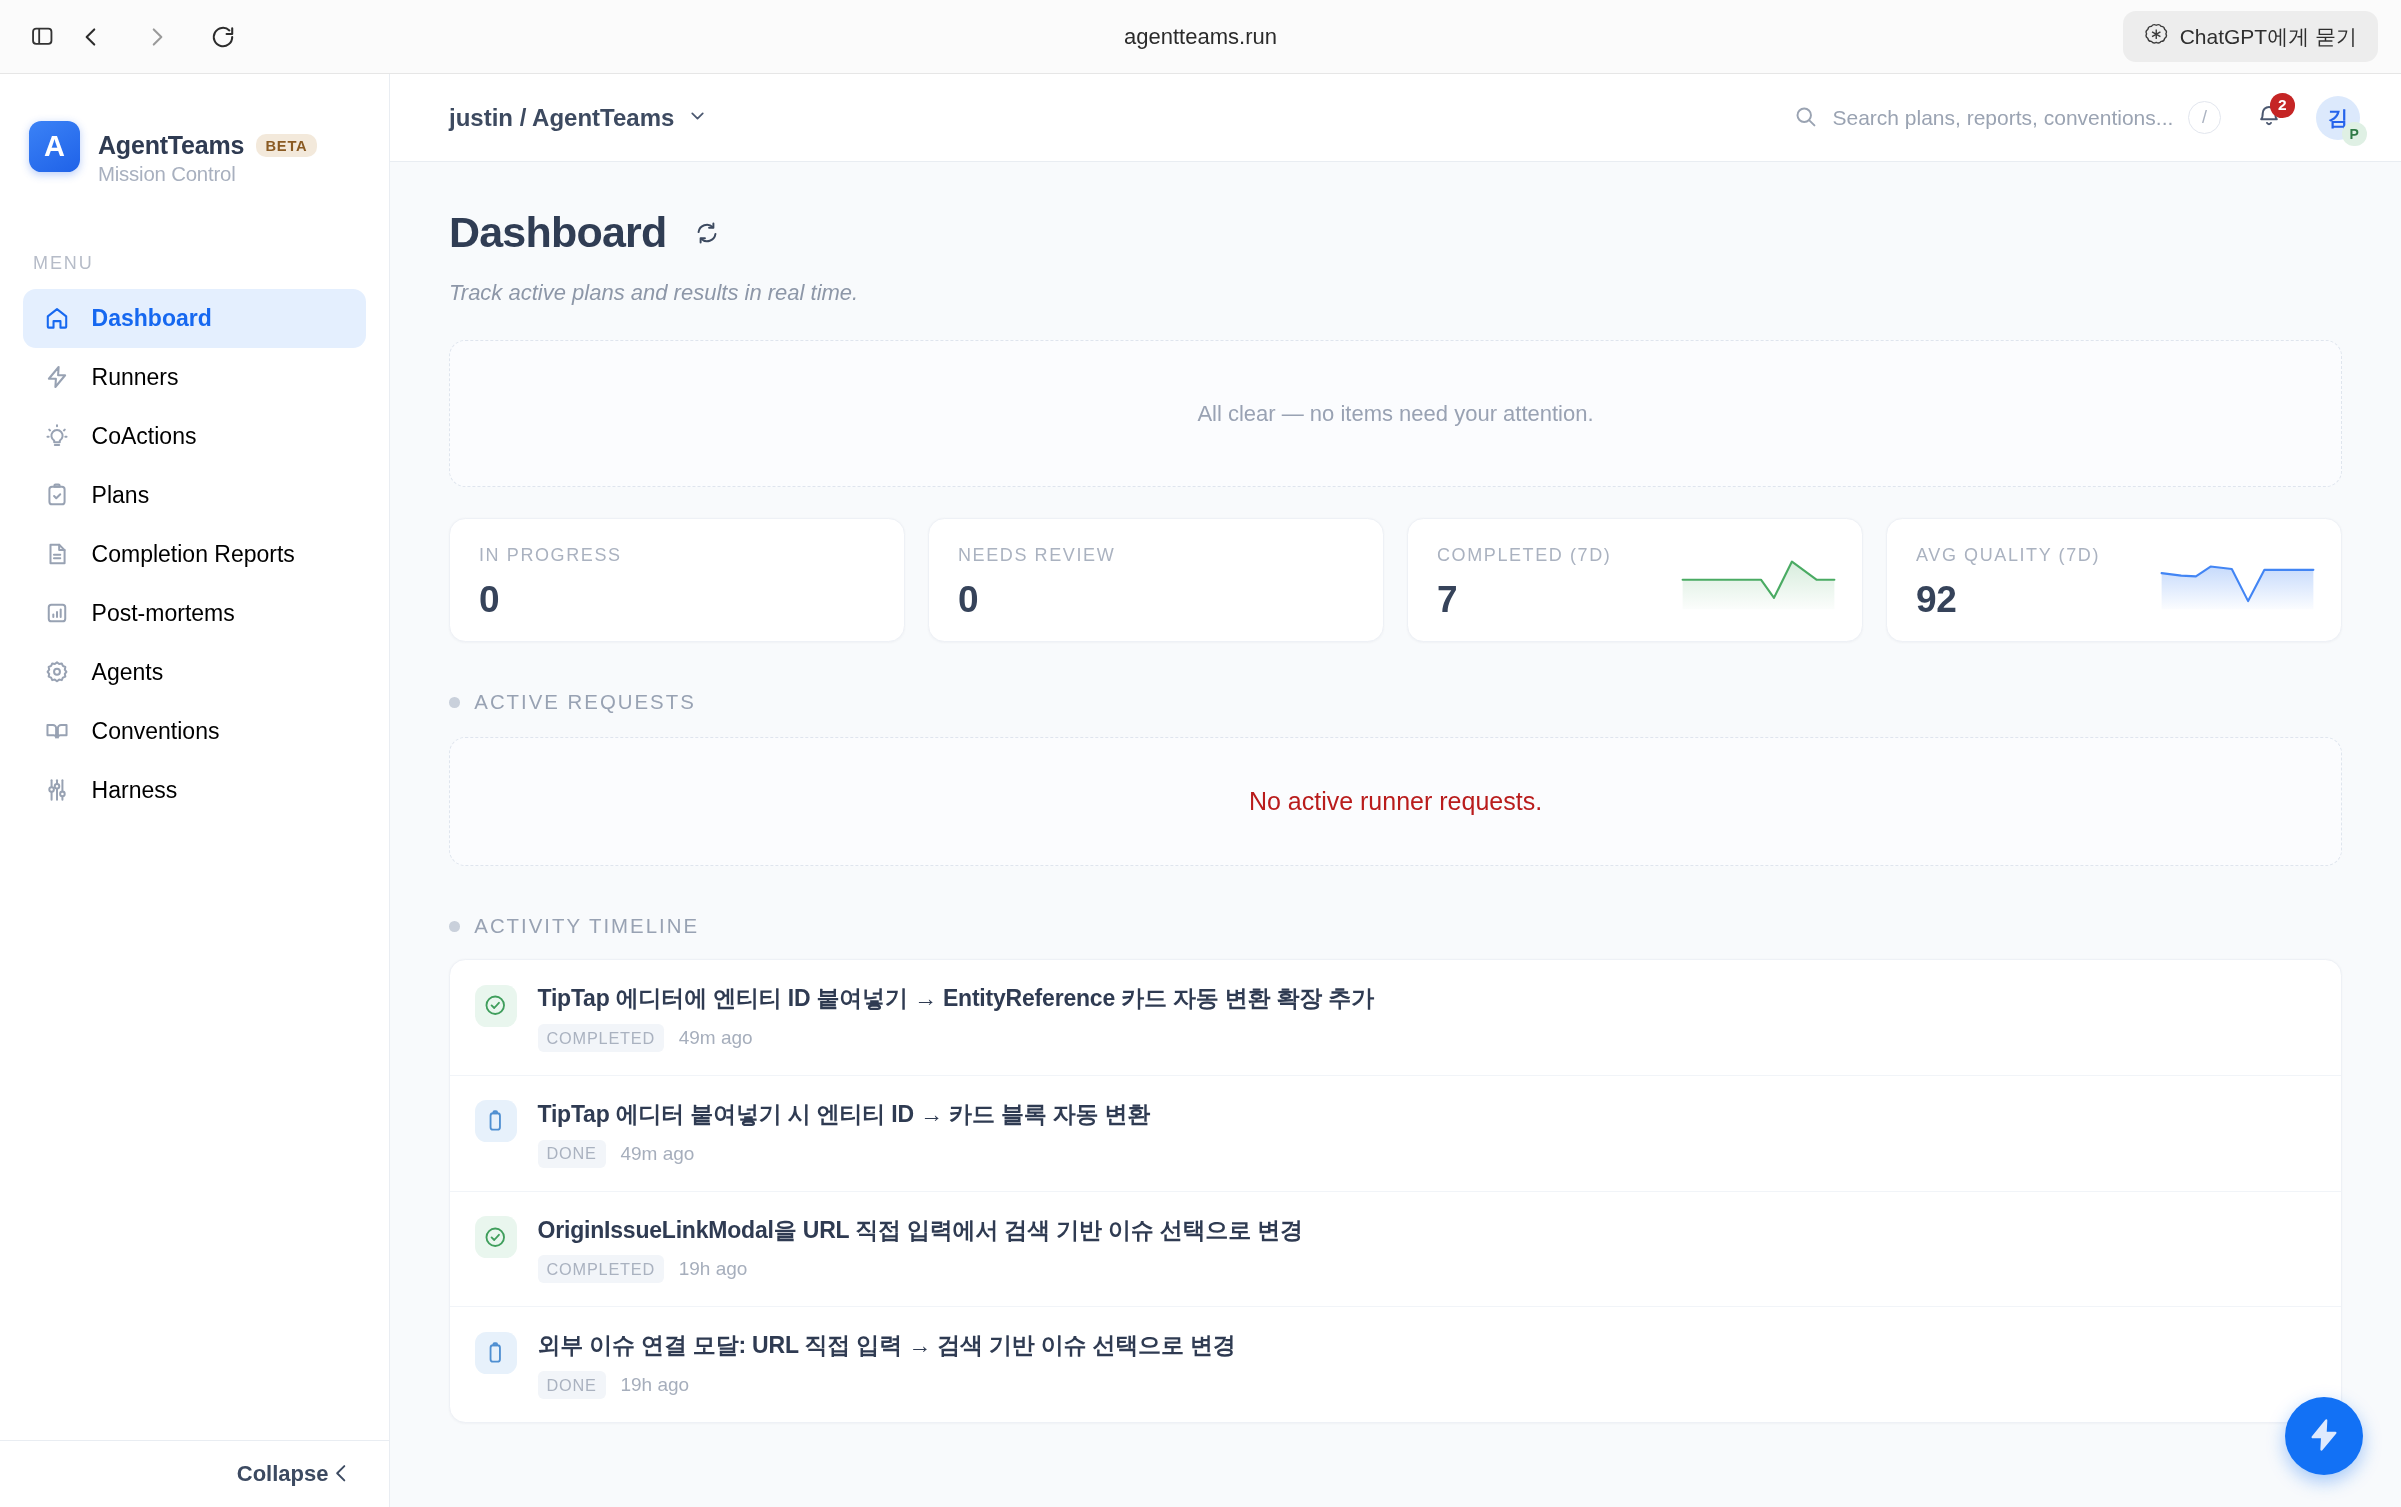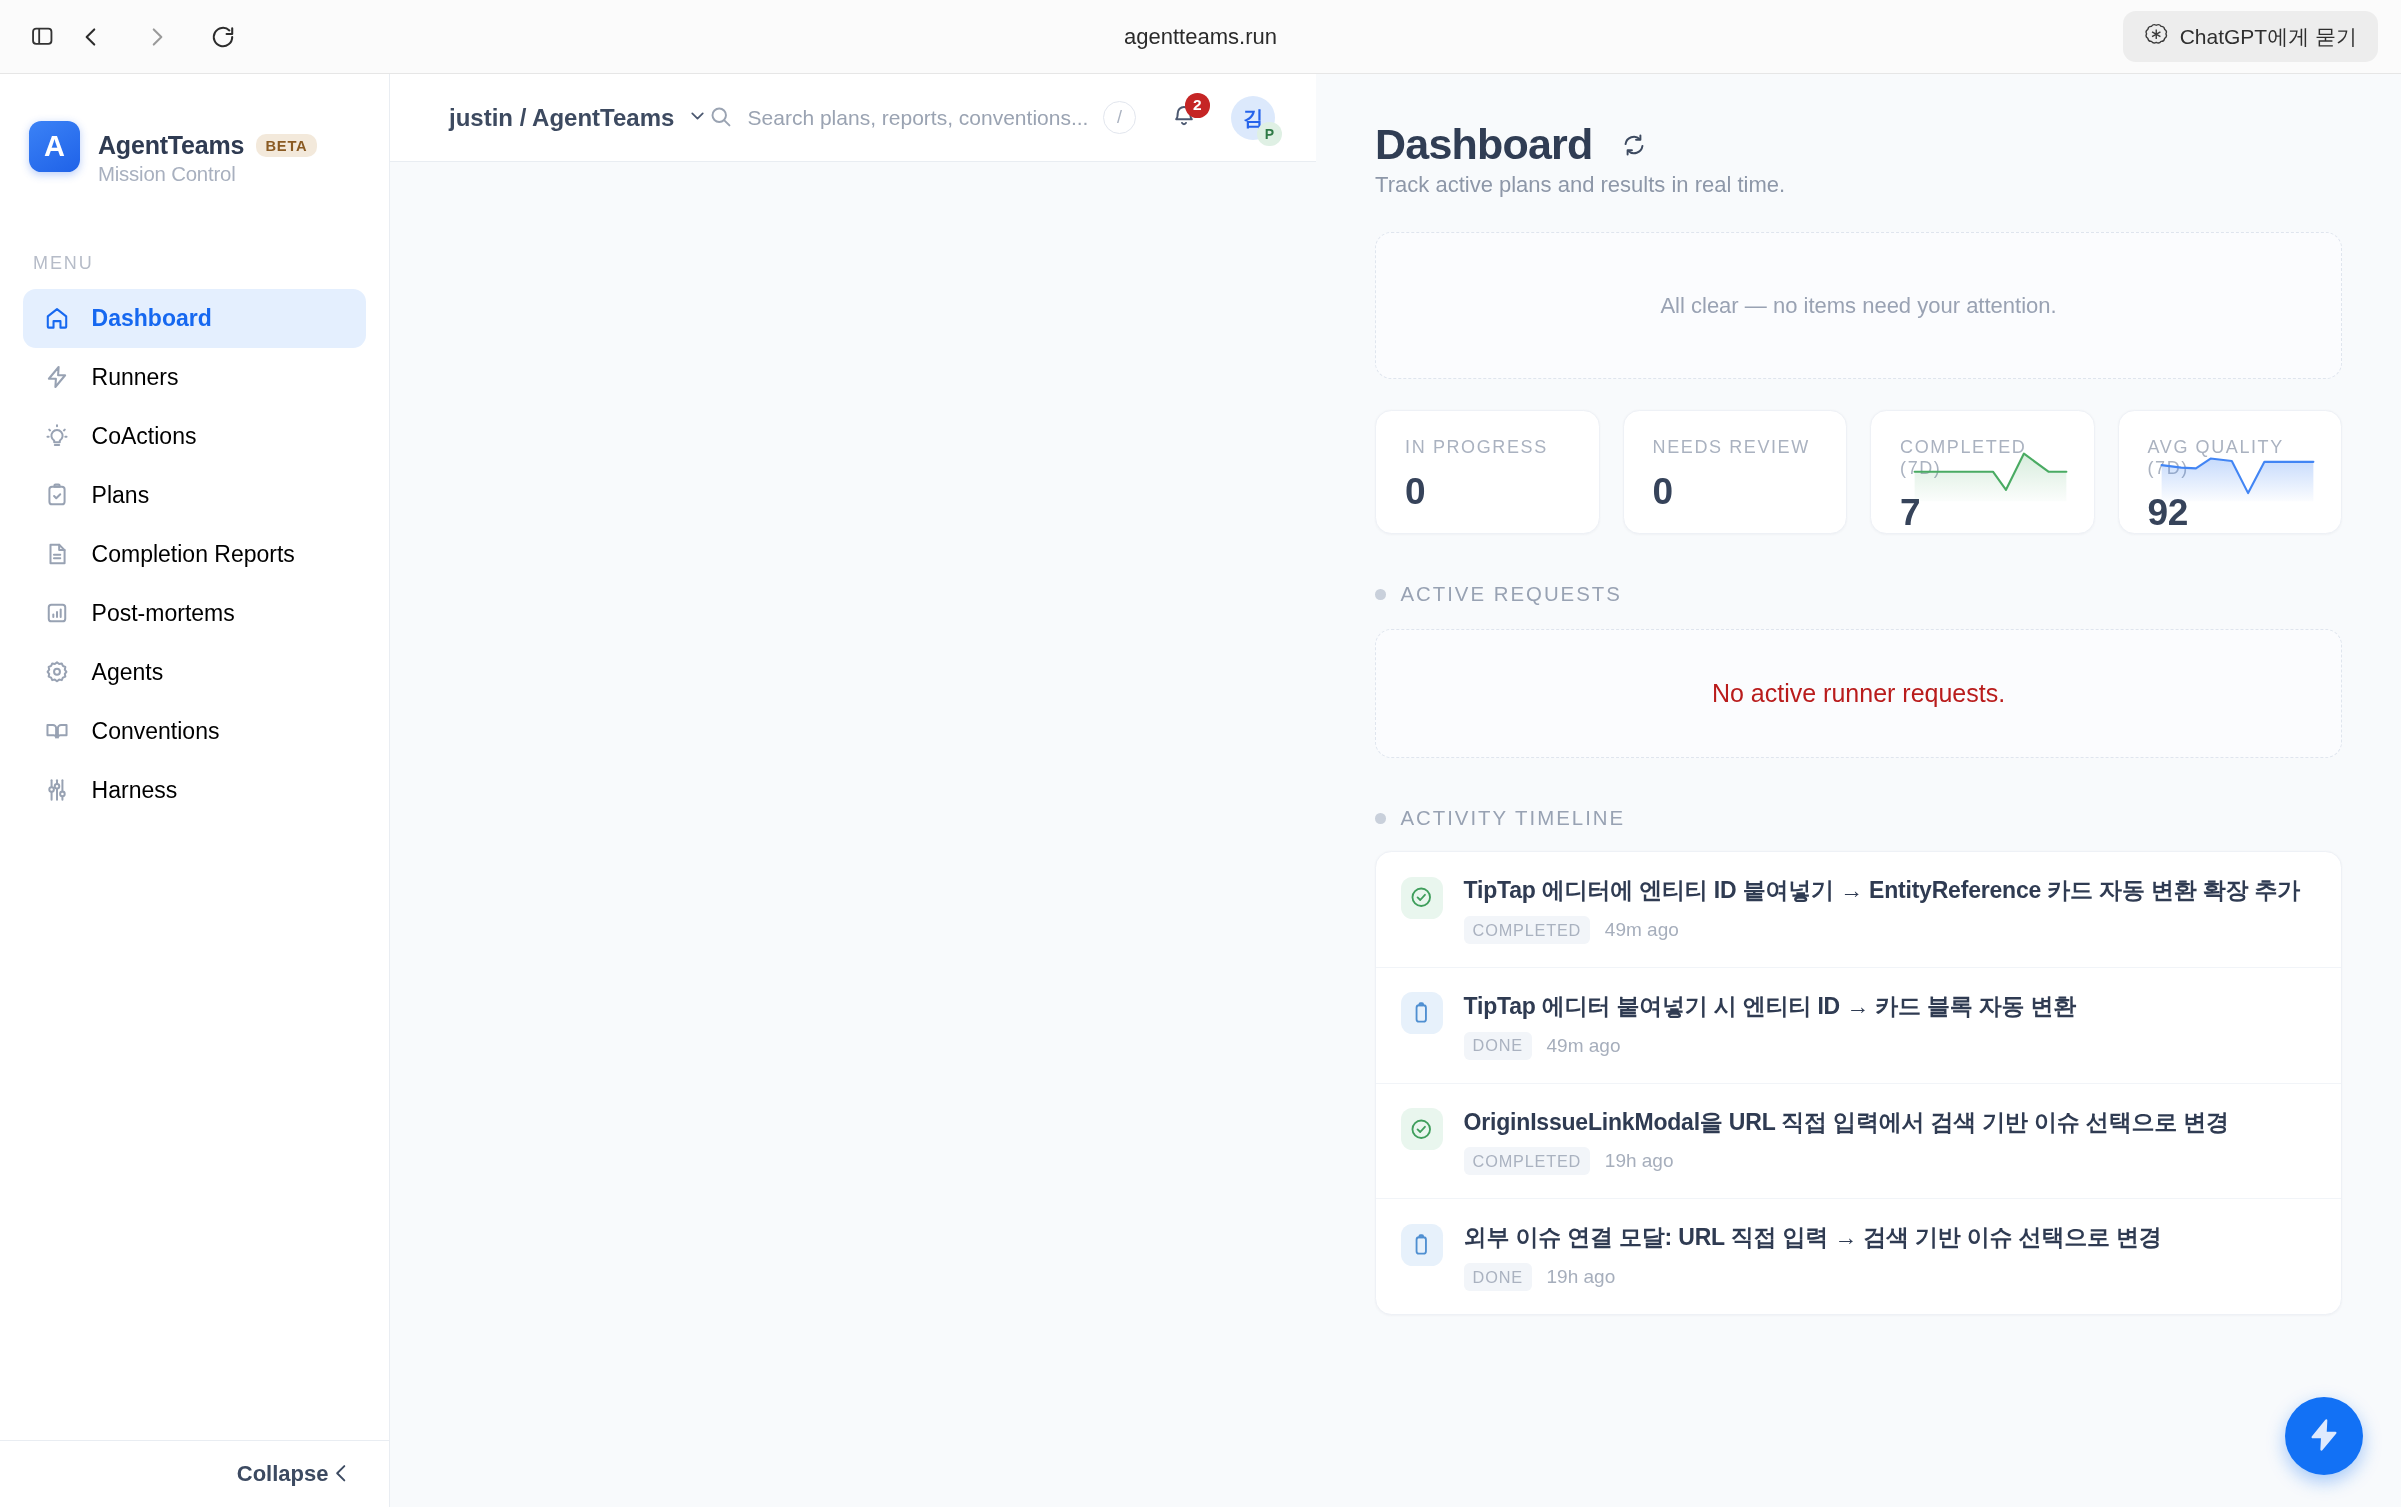--- a/index.html
+++ b/index.html
@@ -131,21 +131,21 @@
     align-items: center;
     justify-content: flex-end;
     cursor: pointer;
   }
   .collapse-text { font-size: 22px; color: #3c4a61; font-weight: 600; }
 
   
   .main {
     flex: 1;
     display: flex;
-    flex-direction: row;
+    flex-direction: column;
     background: #f8fafc;
     overflow: hidden;
     position: relative;
     justify-content: space-between;
   }
   .topbar {
     height: 88px;
     min-height: 88px;
     background: #ffffff;
     border-bottom: 0.8px solid #e9edf2;
@@ -203,21 +203,21 @@
   }
 
   .content {
     flex: 1;
     overflow: hidden;
     padding: 46px 59px 0 59px;
   }
   .page-title-row { display: flex; align-items: center; gap: 24.5px; }
   .page-title { font-size: 43px; font-weight: 700; color: #303d54; letter-spacing: -0.8px; }
   .refresh-btn { cursor: pointer; display:flex; align-items:center; justify-content:center; width:33px; height:33px;}
-  .page-sub { font-size: 22px; color: #8d97a8; margin-top: 3px; }
+  .page-sub { font-size: 22px; color: #8d97a8; margin-top: 23px; font-style: italic; }
 
   .alert-panel {
     margin-top: 34px;
     border: 1.2px dashed #dfe5ee;
     border-radius: 16.3px;
     background: #fbfcfe;
     height: 147px;
     display: flex; align-items: center; justify-content: center;
     font-size: 22px; color: #99a2b3;
   }

